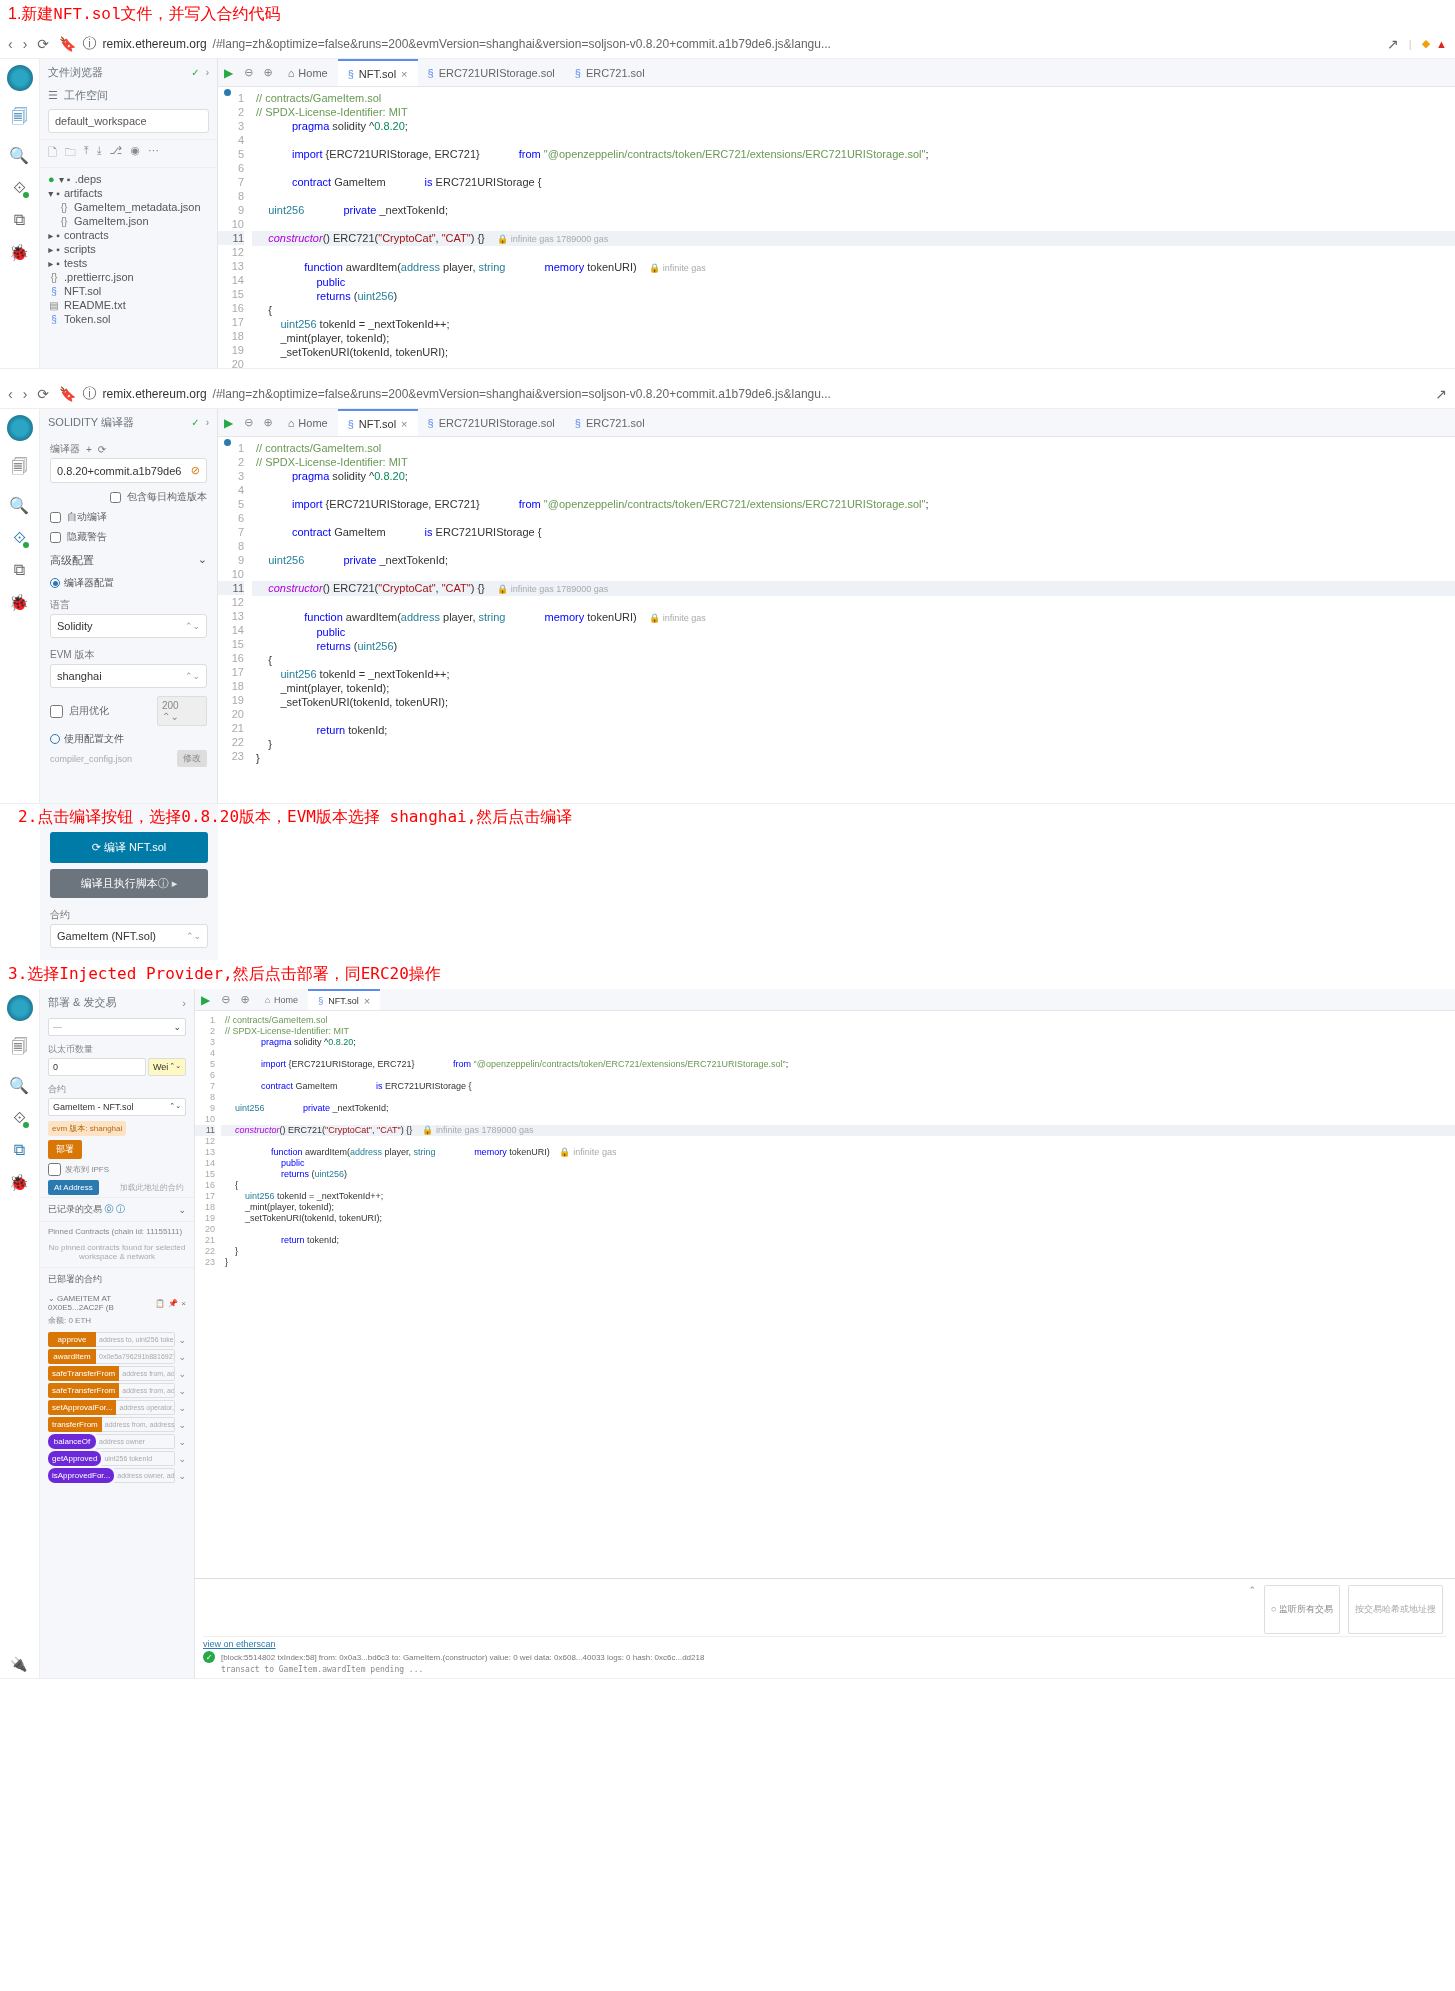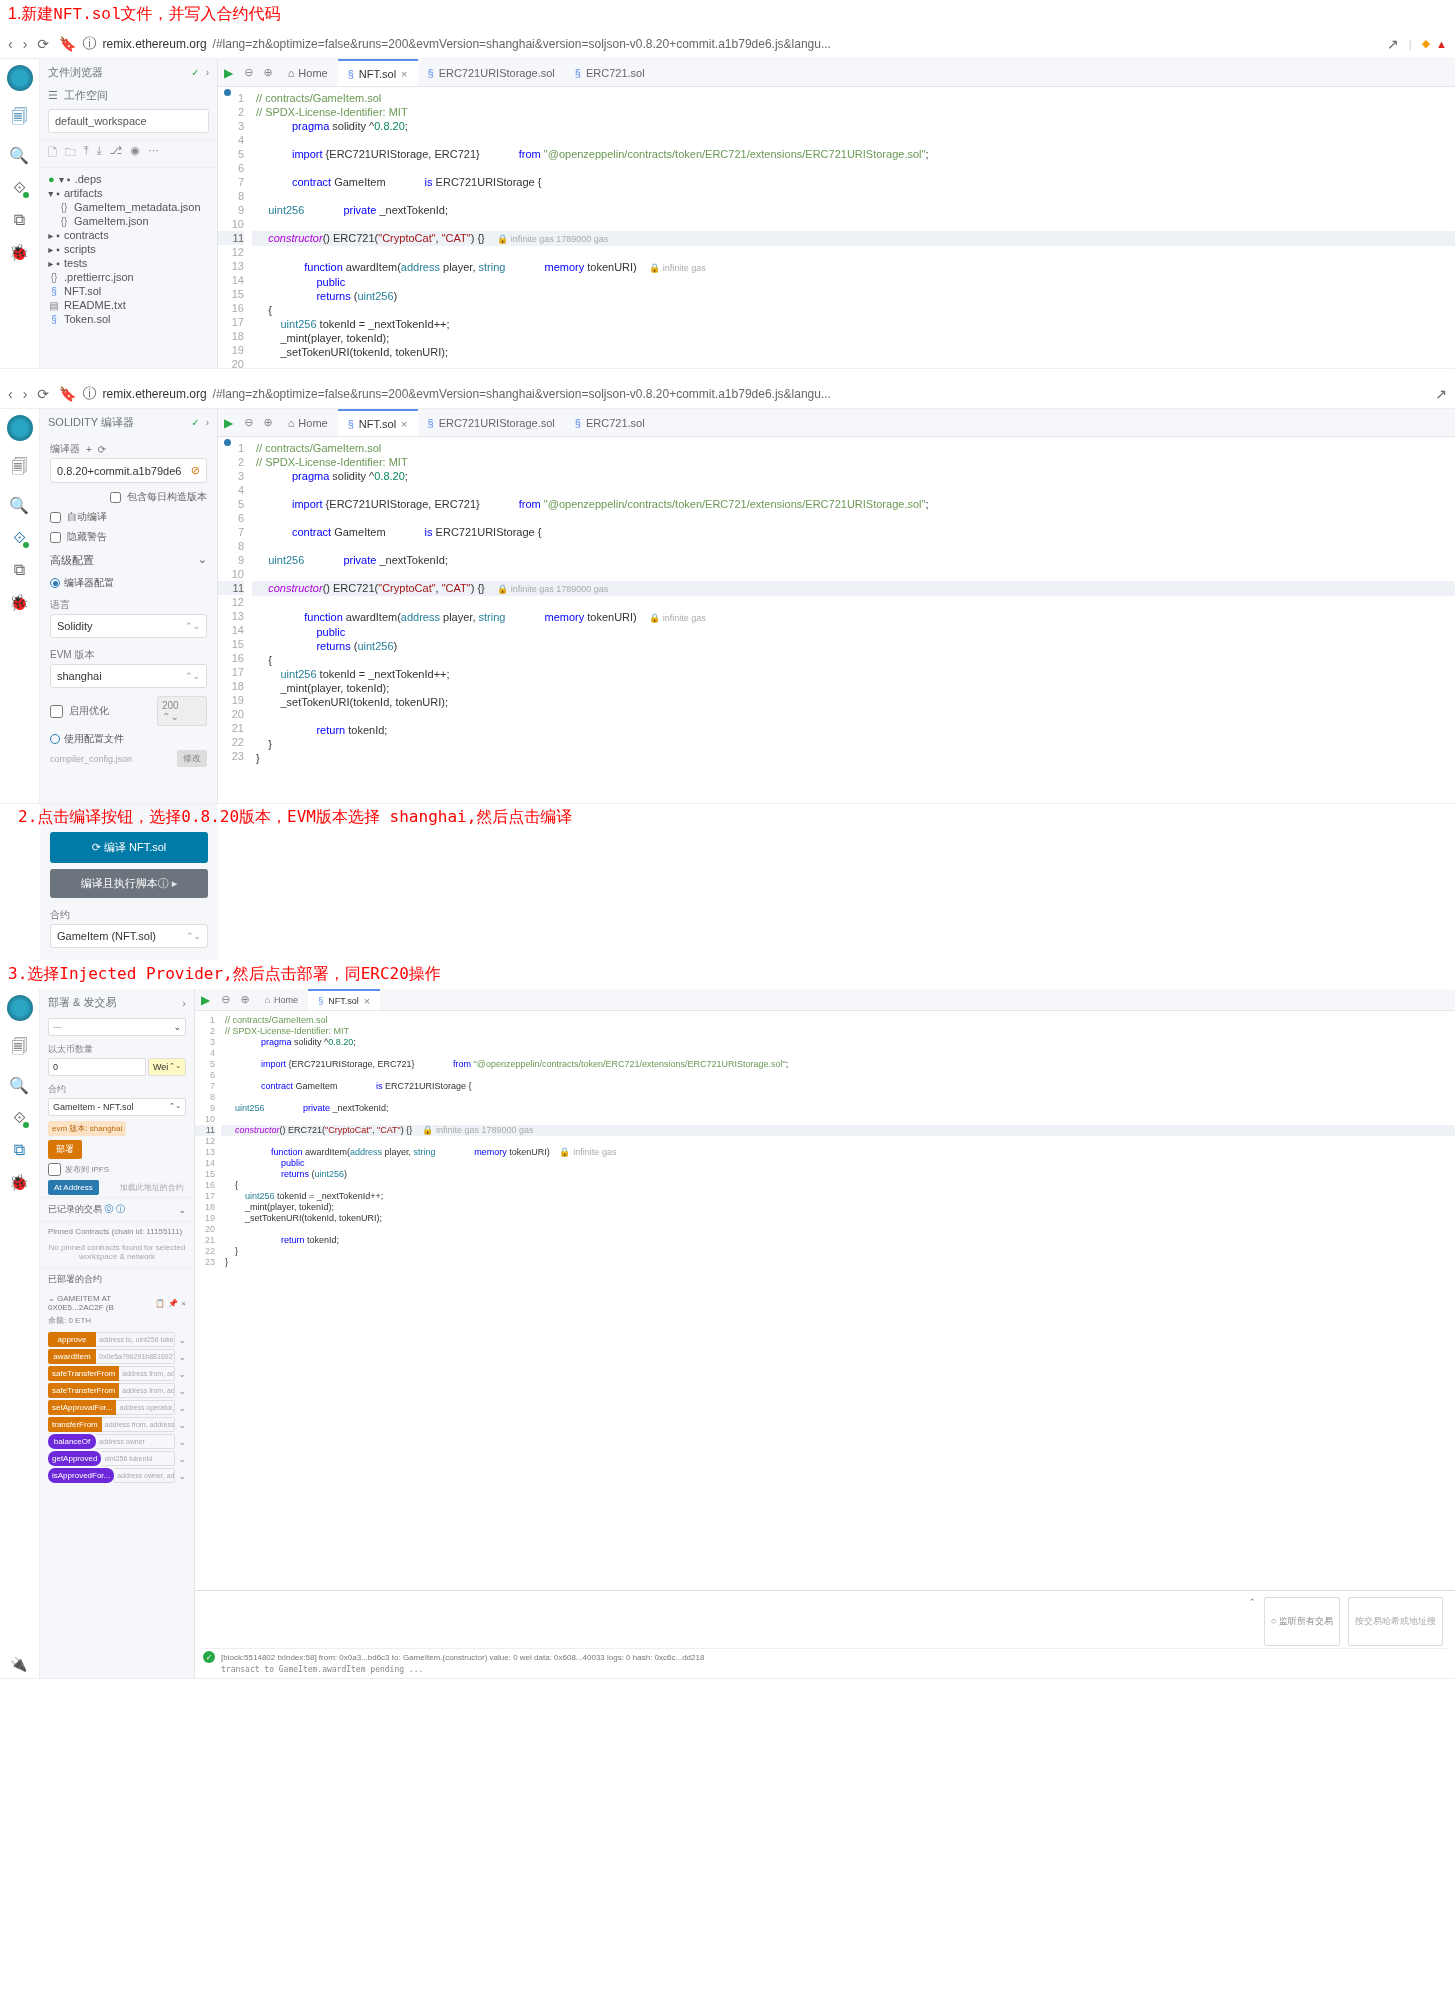--- a/index.html
+++ b/index.html
@@ -603,20 +603,21 @@
           <div>23</div>
         </div>
       <div class="code-lines" id="code3"><div class="line"><span class="tk-comment">// contracts/GameItem.sol</span></div><div class="line"><span class="tk-comment">// SPDX-License-Identifier: MIT</span></div><div class="line"><span class="tk-kw">pragma</span> solidity ^<span class="tk-num">0.8.20</span>;</div><div class="line"> </div><div class="line"><span class="tk-kw">import</span> {ERC721URIStorage, ERC721} <span class="tk-kw">from</span> <span class="tk-strgrn">"@openzeppelin/contracts/token/ERC721/extensions/ERC721URIStorage.sol"</span>;</div><div class="line"> </div><div class="line"><span class="tk-kw">contract</span> GameItem <span class="tk-kw">is</span> ERC721URIStorage {</div><div class="line"> </div><div class="line"><span class="tk-type">    uint256</span><span class="tk-kw"> private</span> _nextTokenId;</div><div class="line"> </div><div class="line hl"><span class="tk-red">    constructor</span>() ERC721(<span class="tk-str">"CryptoCat"</span>, <span class="tk-str">"CAT"</span>) {}    <span class="tk-gas">🔒 infinite gas 1789000 gas</span></div><div class="line"> </div><div class="line"><span class="tk-kw">    function</span> awardItem(<span class="tk-type">address</span> player, <span class="tk-type">string</span><span class="tk-kw"> memory</span> tokenURI)    <span class="tk-gas">🔒 infinite gas</span></div><div class="line"><span class="tk-kw">        public</span></div><div class="line"><span class="tk-kw">        returns</span> (<span class="tk-type">uint256</span>)</div><div class="line">    {</div><div class="line"><span class="tk-type">        uint256</span> tokenId = _nextTokenId++;</div><div class="line">        _mint(player, tokenId);</div><div class="line">        _setTokenURI(tokenId, tokenURI);</div><div class="line"> </div><div class="line"><span class="tk-kw">        return</span> tokenId;</div><div class="line">    }</div><div class="line">}</div></div>
     </div>
     <div class="terminal">
       <div class="top">
         <span>⌃</span>
         <span class="pill"><span>○</span> <span>监听所有交易</span></span>
         <span class="pill" style="color:#aaa">按交易哈希或地址搜</span>
       </div>
+      <div><span class="link">view on etherscan</span></div>
       <div class="tx-row">
         <span class="ok">✓</span>
         <span>[block:5514802 txIndex:58] from: 0x0a3...bd6c3 to: GameItem.(constructor) value: 0 wei data: 0x608...40033 logs: 0 hash: 0xc6c...dd218</span>
       </div>
       <div class="pending">transact to GameItem.awardItem pending ...</div>
     </div>
   </div>
 </div>
 
 </body></html>

